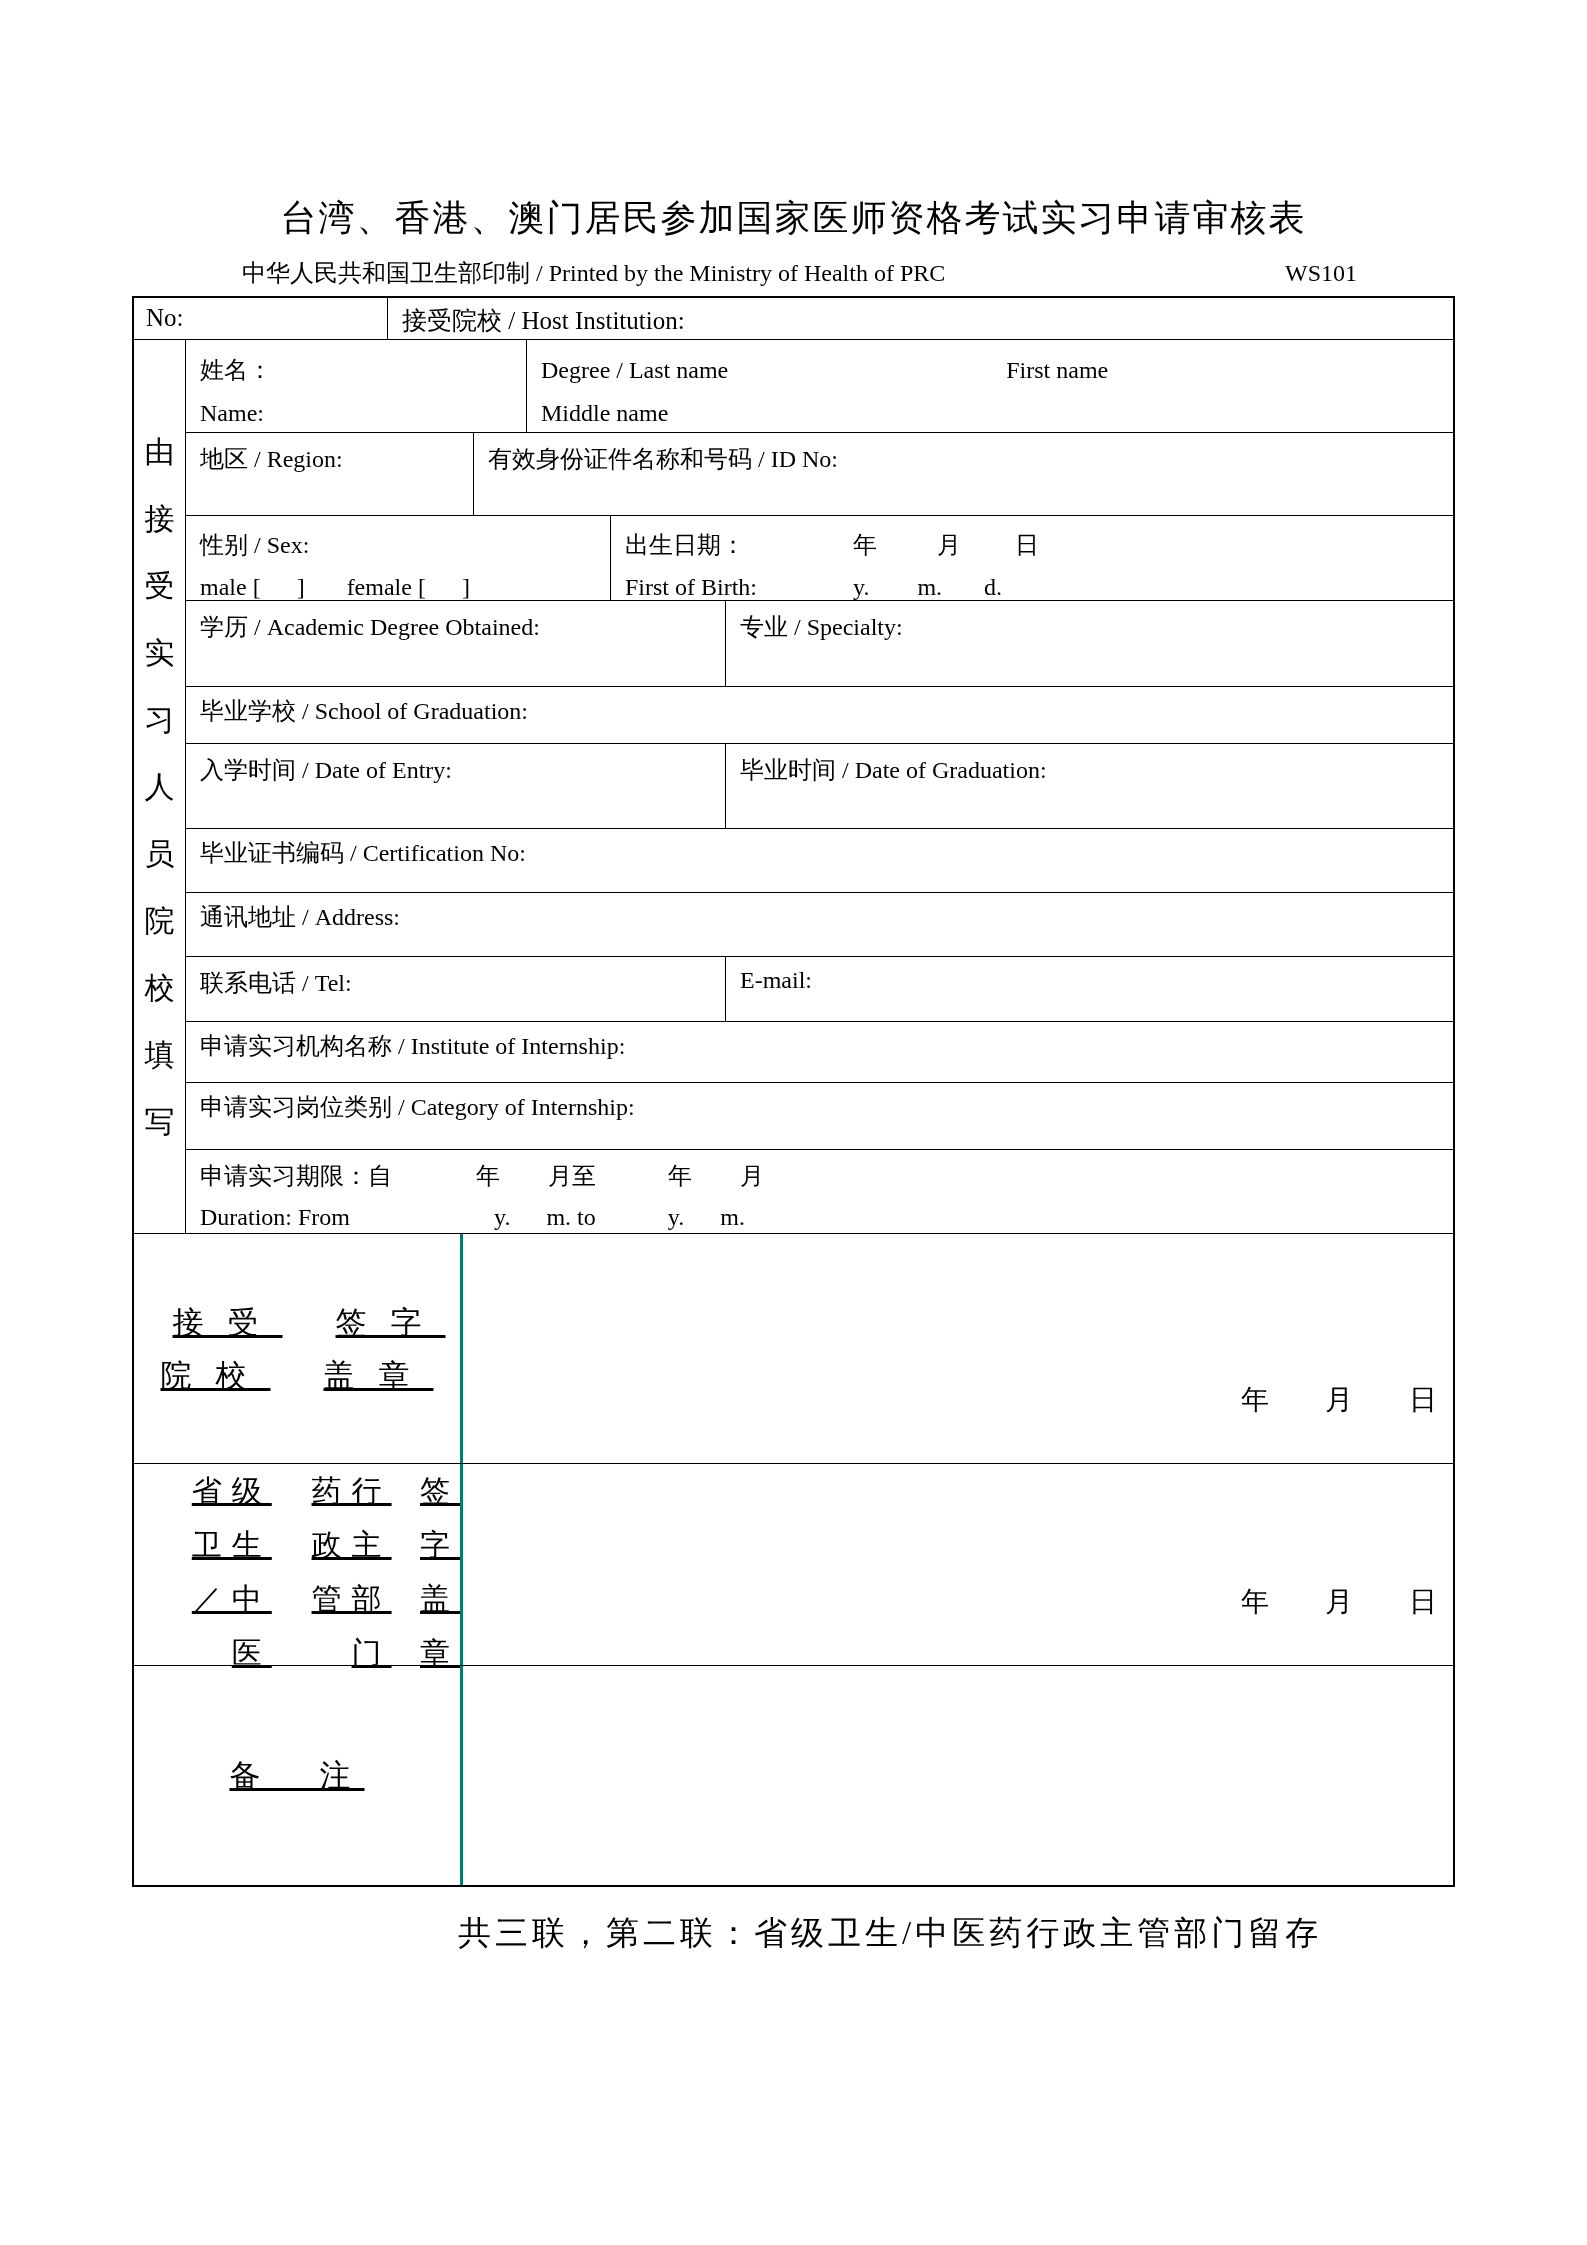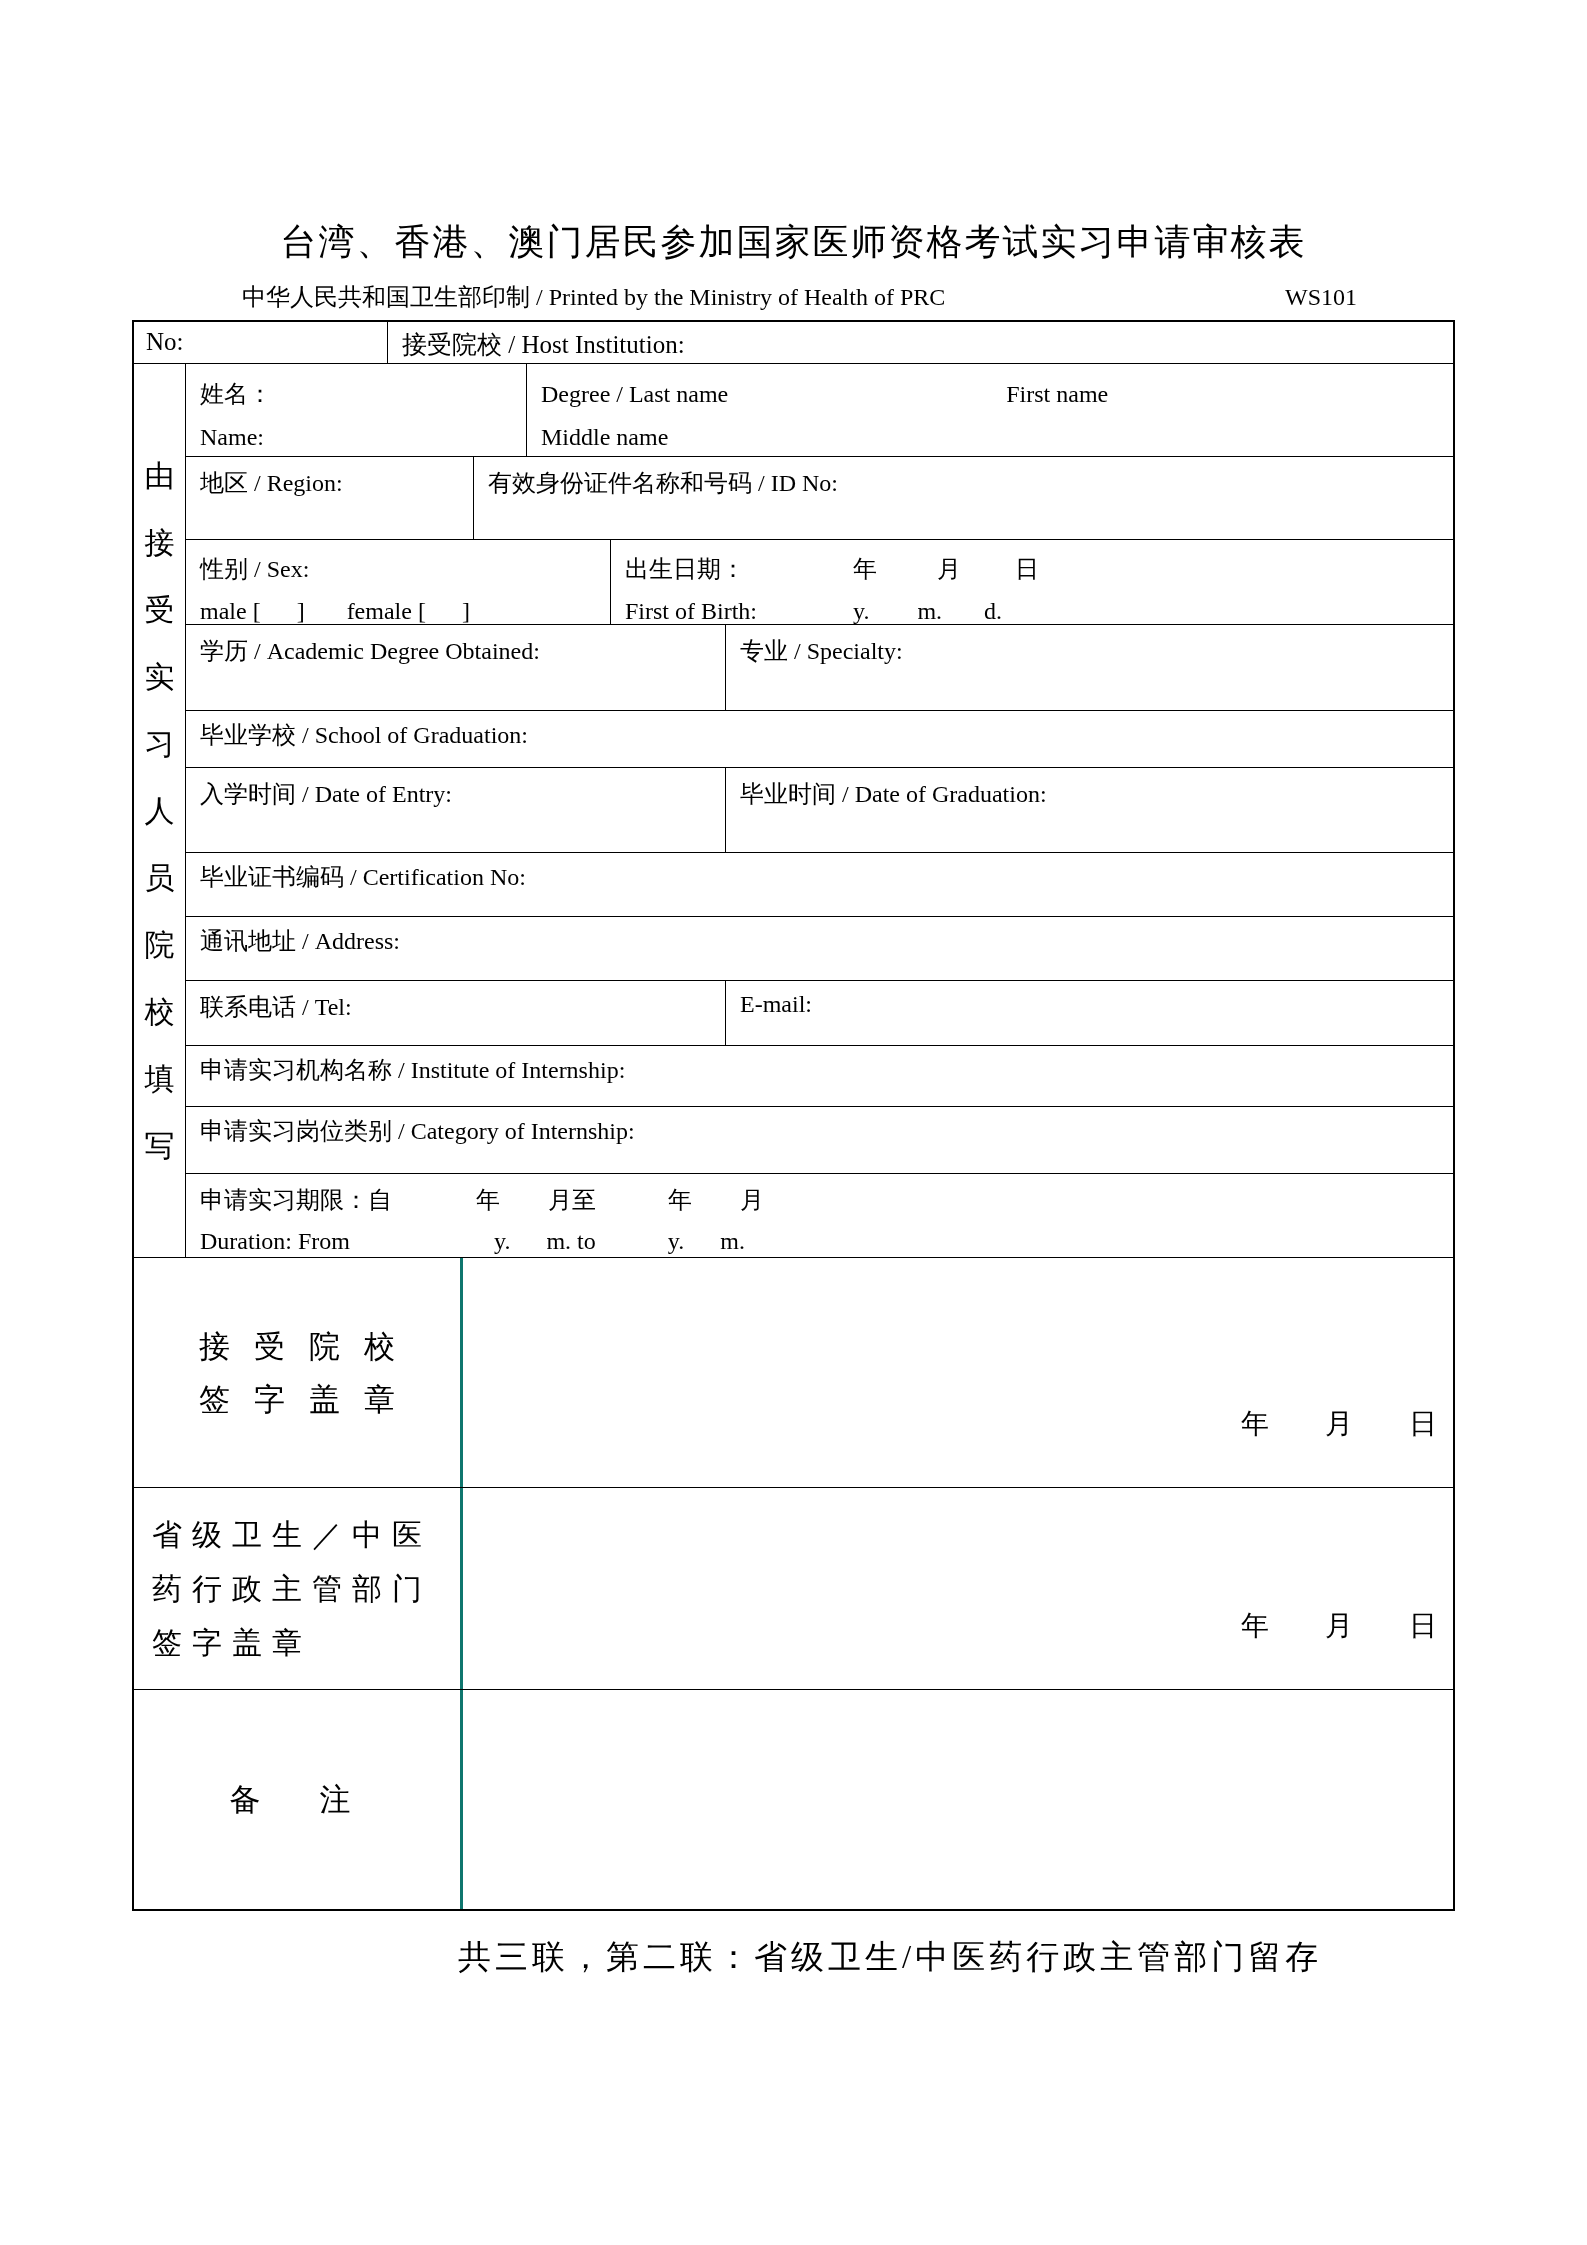--- a/index.html
+++ b/index.html
@@ -5,21 +5,21 @@
   * { margin:0; padding:0; box-sizing:border-box; }
   html,body { background:#ffffff; }
   body {
     width:1587px; height:2245px;
     color:#000;
     font-family:"Liberation Serif","DejaVu Serif",serif;
   }
   [data-bind] { white-space:pre-wrap; }
   .page { position:relative; width:1587px; height:2245px; overflow:hidden; }
 
-  .title-cn { padding-top:194px; text-align:center; font-size:36px; letter-spacing:2px;margin-top:24px; }
+  .title-cn { padding-top:194px; text-align:center; font-size:36px; letter-spacing:2px; }
   .title-en { margin-top:20px; text-align:center; font-size:33px; }
   .printed-row {
     width:1323px; margin:14px 0 0 132px;
     padding:0 98px 0 110px;
     display:flex; justify-content:space-between; align-items:baseline;
     font-size:24px;
   }
 
   .tbl { width:1323px; margin:7px 0 0 132px; border:2px solid #000; }
   .row { display:flex; }
@@ -71,22 +71,22 @@
 
   .r-institute { height:61px; }
   .r-category { height:67px; }
   .full-cell { flex:1; }
 
   .r-duration { height:84px; }
   .c-duration { flex:1; padding-top:6px !important; line-height:41px; }
 
   
   .sign-label {
-    width:326px; display:flex; flex-direction:column;
-    align-items:center; justify-content:center; text-align:center;
+    width:326px; display:flex; 
+    align-items:center; justify-content:center; text-align:center;text-decoration:underline;
   }
   .sign-content { flex:1; border-left:3px solid #0f766e; position:relative;padding-left:24px; }
   .stamp-date { position:absolute; right:16px; bottom:44px; font-size:28px; }
 
   .r-hostsign { height:230px; }
   .host-sign-text { font-size:31px; letter-spacing:24px; line-height:53px; text-indent:24px; }
 
   .r-provsign { height:202px; }
   .prov-label { align-items:flex-start; text-align:right; padding-left:18px; }
   .prov-sign-text { font-size:30px; letter-spacing:10px; line-height:54px; }

